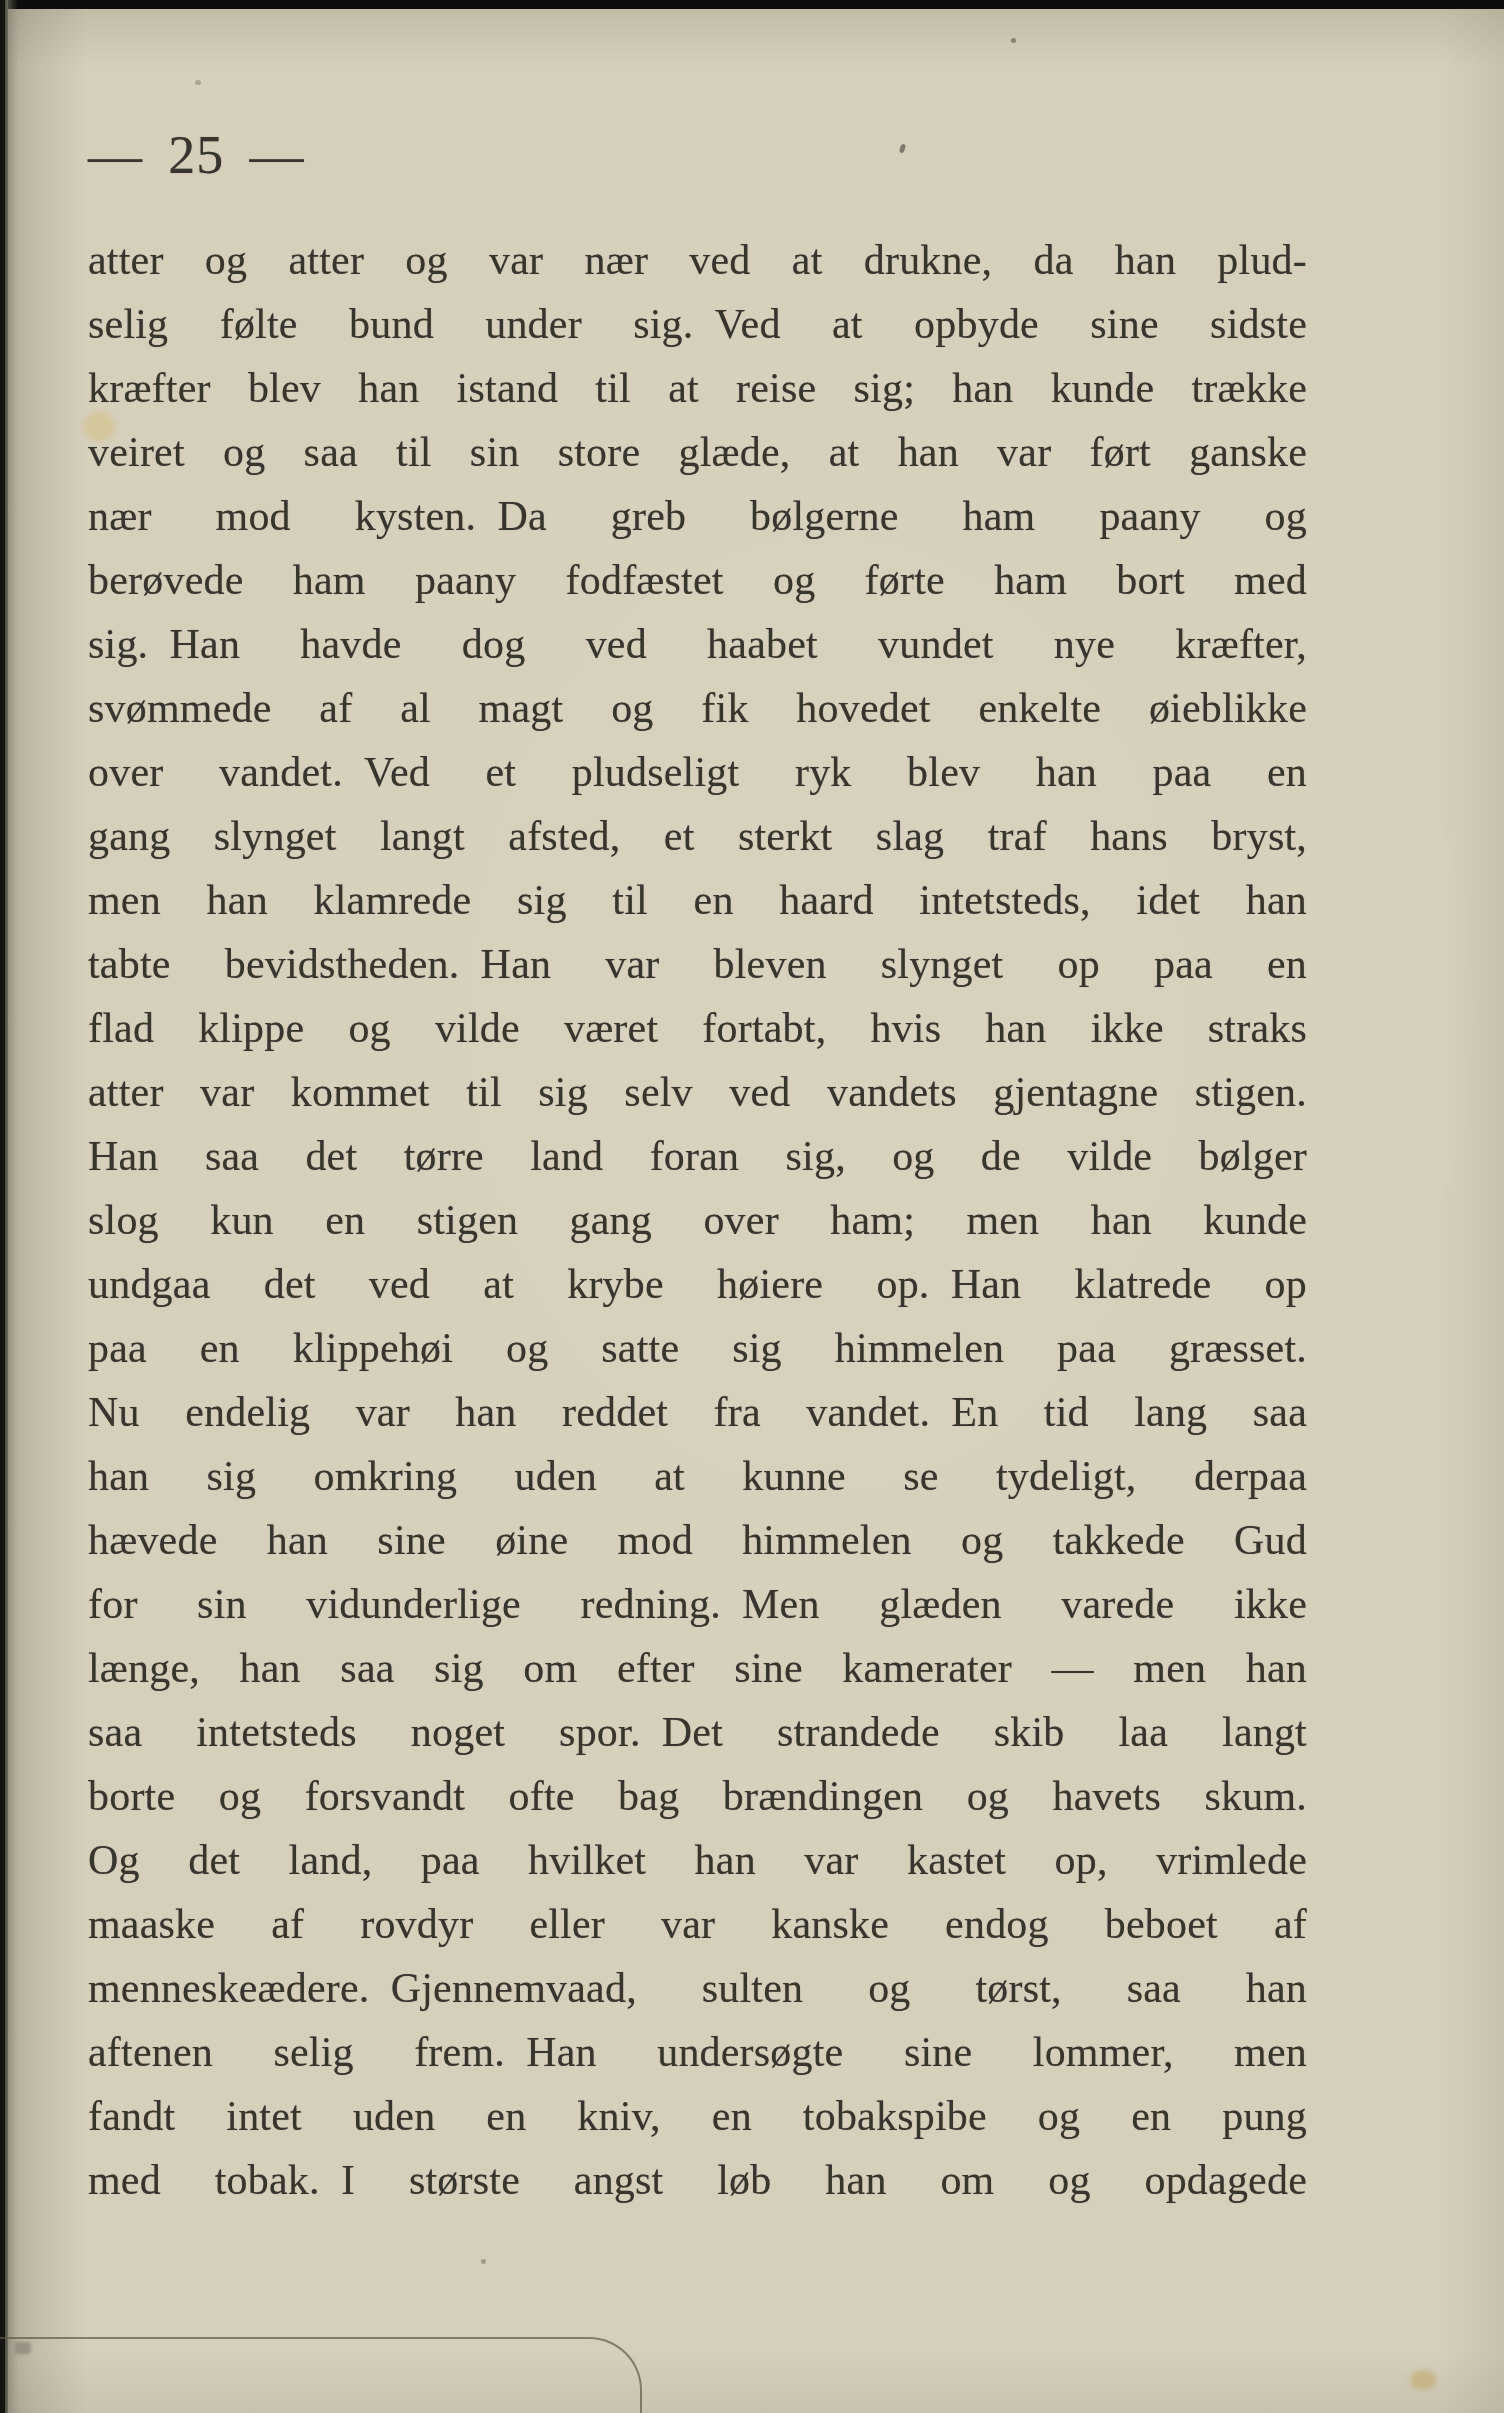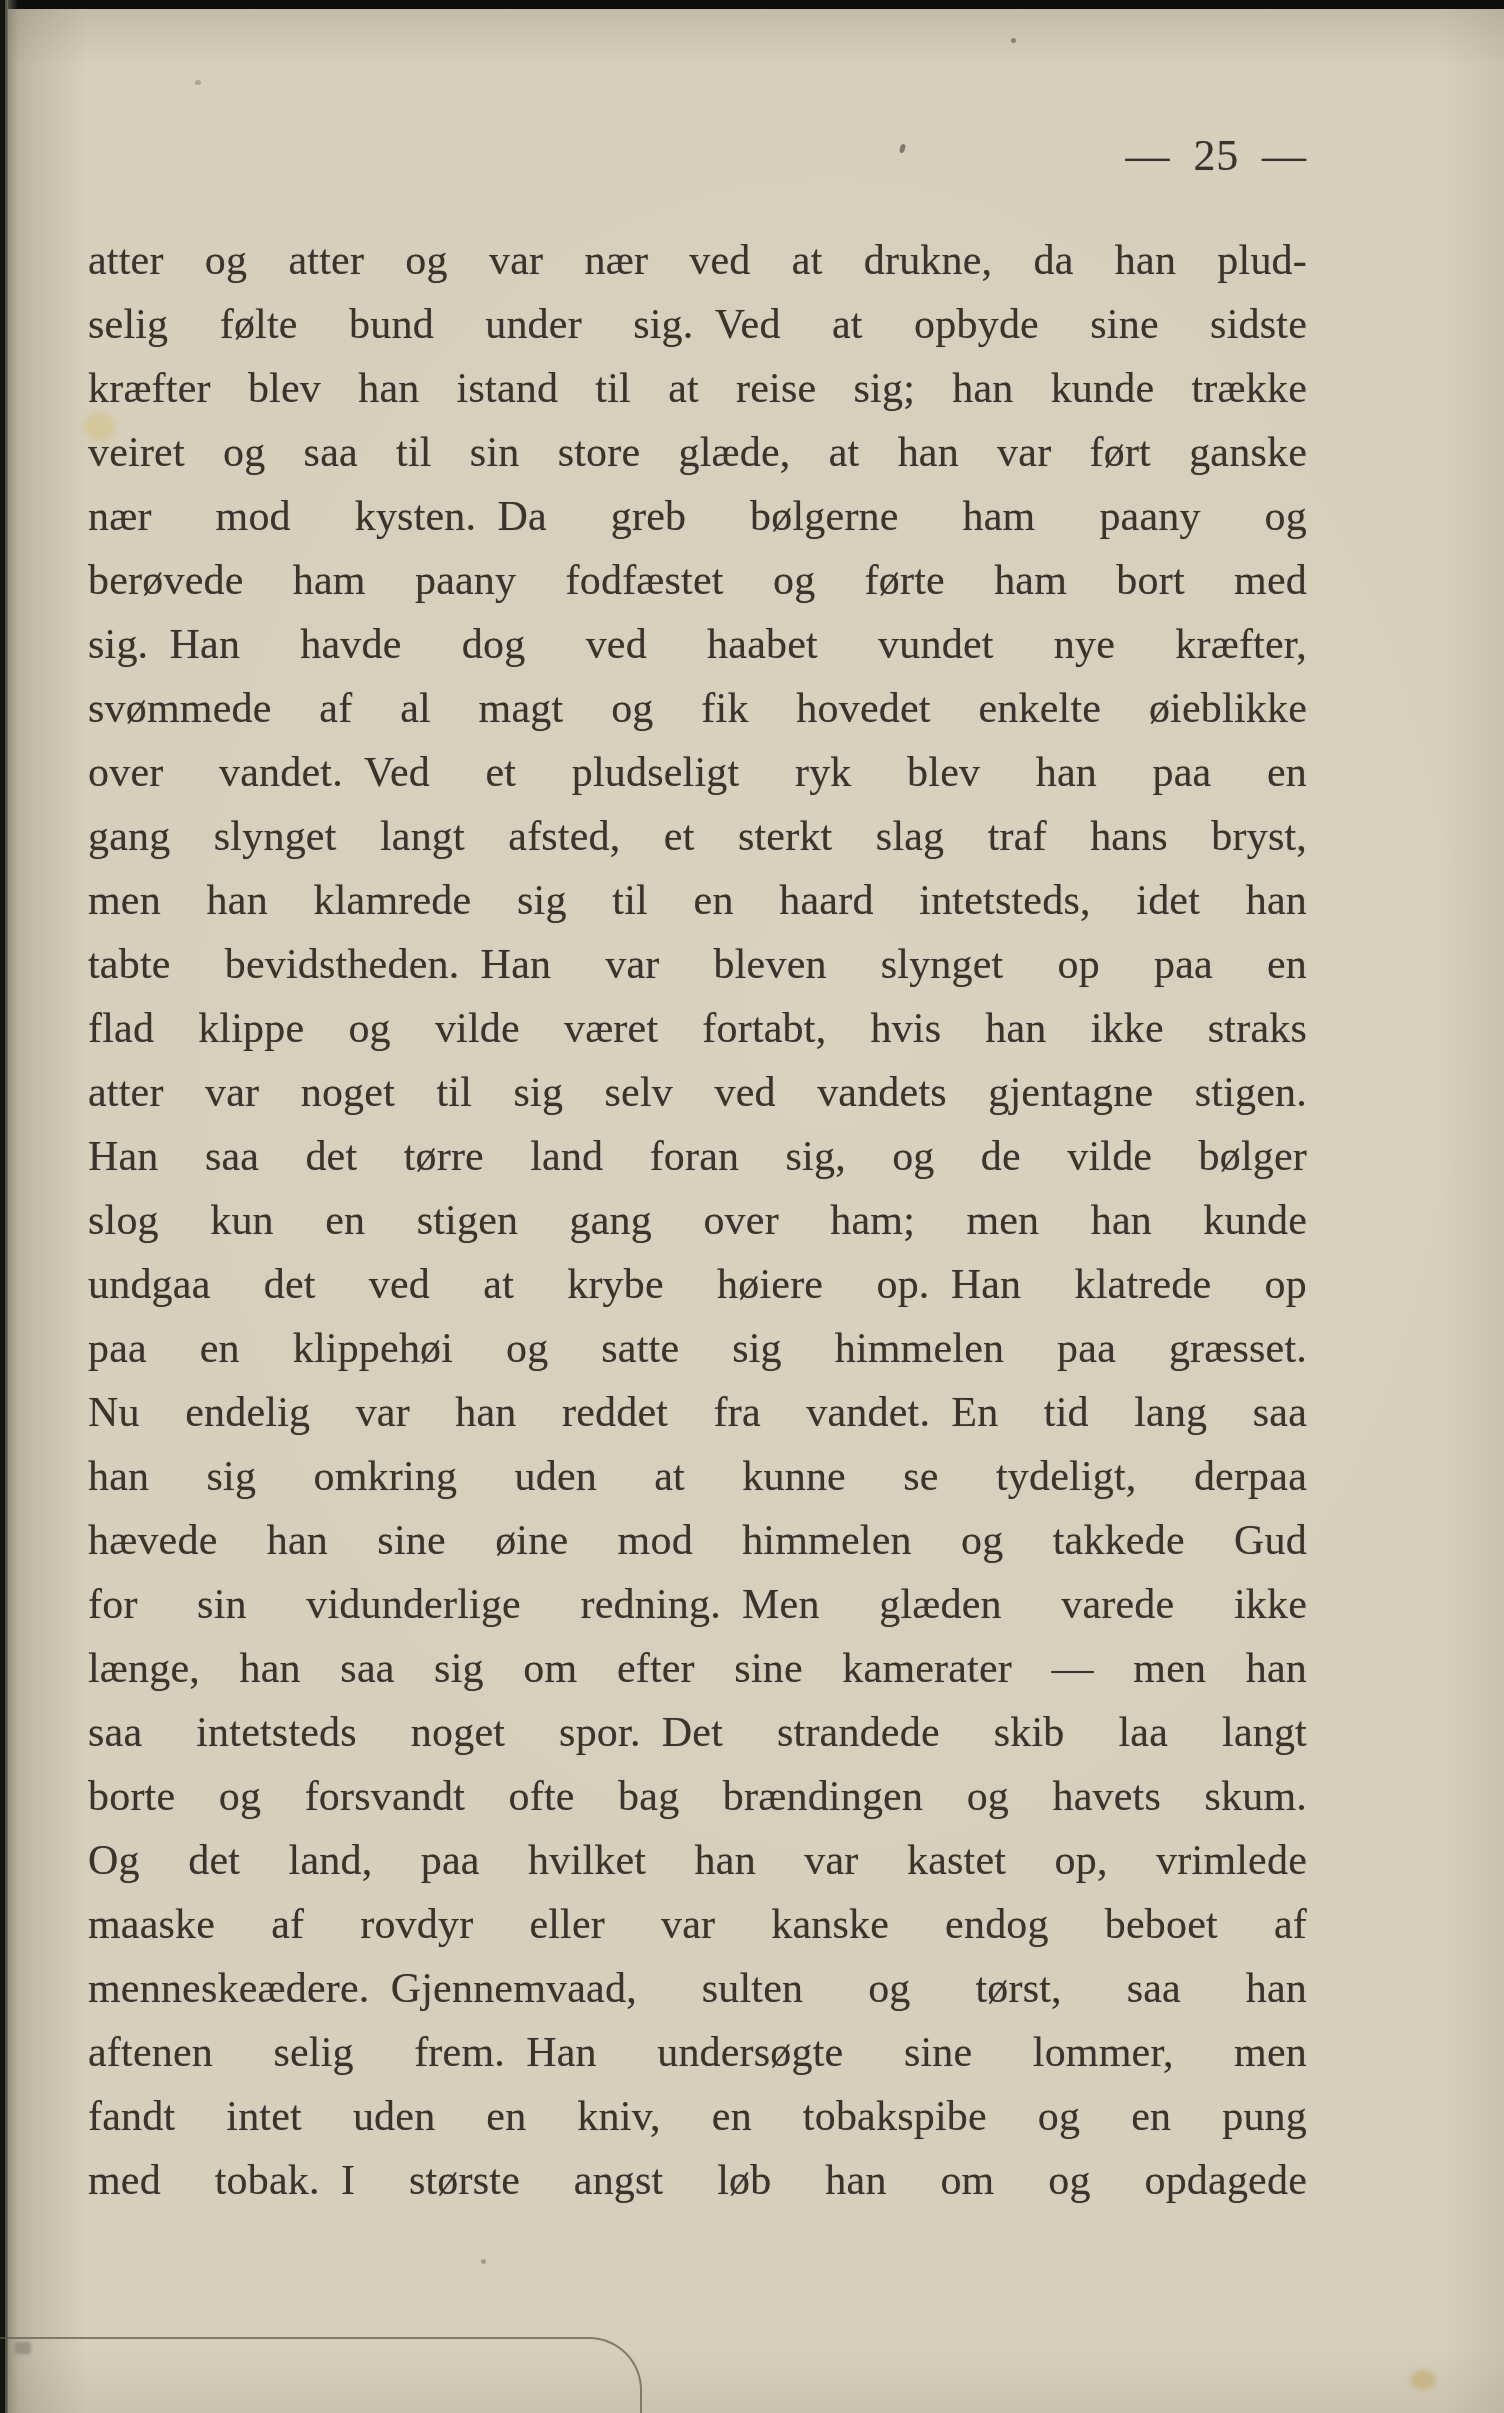--- a/index.html
+++ b/index.html
@@ -23,22 +23,22 @@
   .spine{
     position:absolute;top:0;left:0;width:18px;height:100%;
     background:linear-gradient(90deg,
       #131311 0px,#131311 5.5px,
       #50503f 5.5px,#6f7060 8.2px,
       rgba(130,128,112,0.55) 8.2px,rgba(130,128,112,0.25) 12.8px,
       rgba(130,128,112,0.0) 18px);
   }
   .header{
     position:absolute;top:129px;left:88px;width:1219px;height:53px;
-    text-align:right;
-    font-size:44px;line-height:53px;
+    text-align:left;
+    font-size:54px;line-height:53px;
     color:#38342e;
     word-spacing:11px;letter-spacing:0.9px;
     text-shadow:0 0 0.9px rgba(56,52,46,0.45);
   }
   .text-block{
     position:absolute;top:228px;left:88px;width:1219px;
     color:#38342e;
     font-size:42px;line-height:64px;
     letter-spacing:0.2px;
     text-shadow:0 0 0.9px rgba(56,52,46,0.40);
@@ -83,21 +83,21 @@
     <div class="line">veiret og saa til sin store glæde, at han var ført ganske</div>
     <div class="line">nær mod kysten. Da greb bølgerne ham paany og</div>
     <div class="line">berøvede ham paany fodfæstet og førte ham bort med</div>
     <div class="line">sig. Han havde dog ved haabet vundet nye kræfter,</div>
     <div class="line">svømmede af al magt og fik hovedet enkelte øieblikke</div>
     <div class="line">over vandet. Ved et pludseligt ryk blev han paa en</div>
     <div class="line">gang slynget langt afsted, et sterkt slag traf hans bryst,</div>
     <div class="line">men han klamrede sig til en haard intetsteds, idet han</div>
     <div class="line">tabte bevidstheden. Han var bleven slynget op paa en</div>
     <div class="line">flad klippe og vilde været fortabt, hvis han ikke straks</div>
-    <div class="line">atter var noget til sig selv ved vandets gjentagne stigen.</div>
+    <div class="line">atter var kommet til sig selv ved vandets gjentagne stigen.</div>
     <div class="line">Han saa det tørre land foran sig, og de vilde bølger</div>
     <div class="line">slog kun en stigen gang over ham; men han kunde</div>
     <div class="line">undgaa det ved at krybe høiere op. Han klatrede op</div>
     <div class="line">paa en klippehøi og satte sig himmelen paa græsset.</div>
     <div class="line">Nu endelig var han reddet fra vandet. En tid lang saa</div>
     <div class="line">han sig omkring uden at kunne se tydeligt, derpaa</div>
     <div class="line">hævede han sine øine mod himmelen og takkede Gud</div>
     <div class="line">for sin vidunderlige redning. Men glæden varede ikke</div>
     <div class="line">længe, han saa sig om efter sine kamerater — men han</div>
     <div class="line">saa intetsteds noget spor. Det strandede skib laa langt</div>

